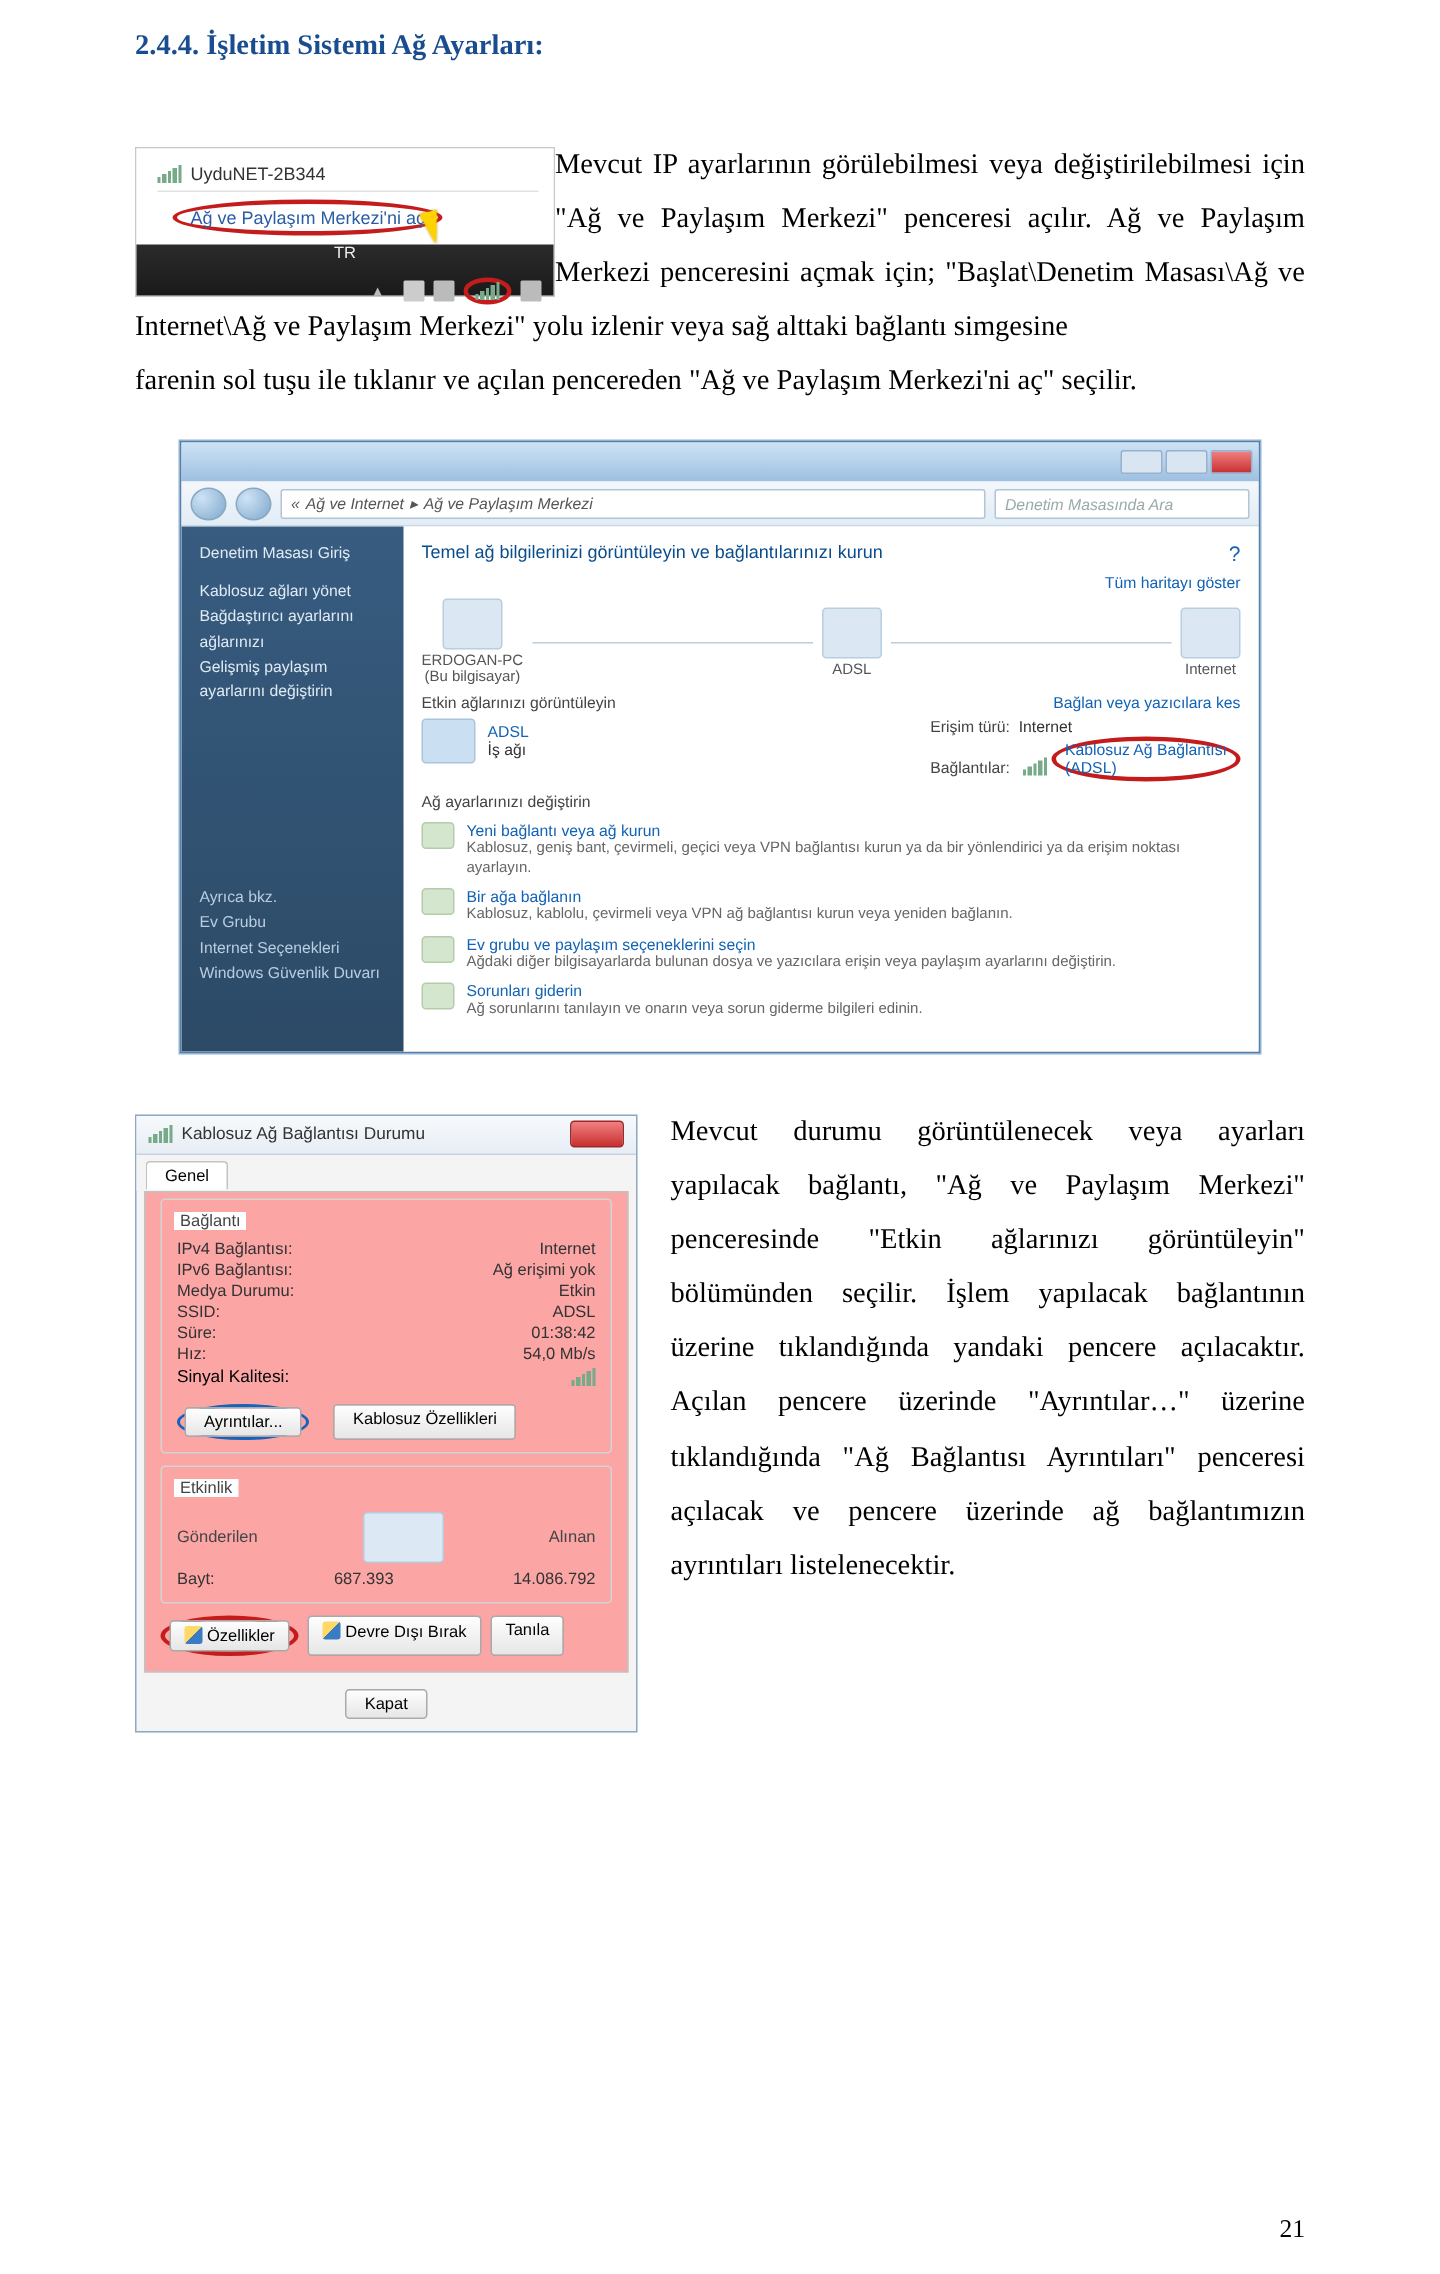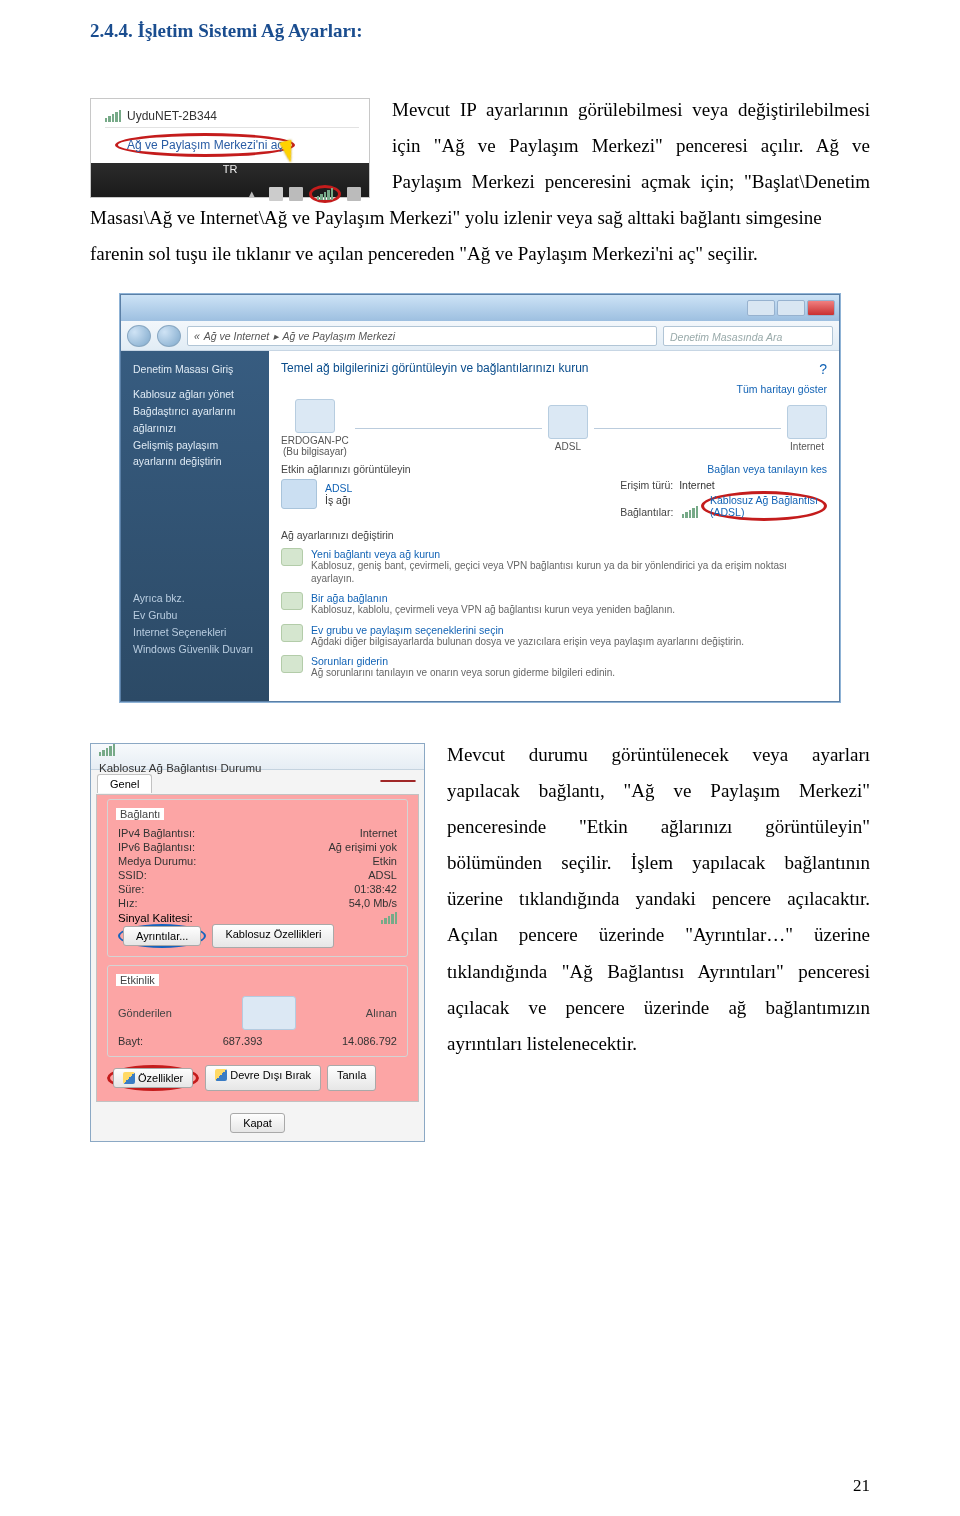--- a/index.html
+++ b/index.html
@@ -18,21 +18,20 @@
     font-size: 19px;
     margin-bottom: 50px;
   }
   .para {
     font-size: 19px;
     line-height: 1.9;
     text-align: justify;
   }
   .float-left {
     float: left;
-    margin-right: 22px;
     margin-top: 6px;
   }
   .float-left-wide {
     float: left;
     margin-right: 22px;
     margin-top: 6px;
   }
   .clear { clear: both; }
   .screenshot1-container {
     width: 100%;
@@ -221,25 +220,25 @@
     width: 335px;
     border:1px solid #8ba8c4;
     font-family:"Segoe UI", Tahoma, sans-serif;
     font-size:11.5px;
     background:#f4f4f4;
   }
   .dlg-title {
     height:26px;
     background:linear-gradient(#f7fafc,#e6edf4);
     display:flex;
+    align-items:center;
     padding:0 8px;
     gap:6px;
     color:#333;
     border-bottom:1px solid #c5d3df;
-    flex-direction:column;
   }
   .dlg-title .x {
     margin-left:auto;
     width:36px;height:18px;
     background:linear-gradient(#f08080,#c93030);
     border:1px solid #a02727;
     border-radius:3px;
   }
   .dlg-tab {
     height:24px; background:#f4f4f4; padding:4px 6px 0;
@@ -384,21 +383,21 @@
               <div>ADSL</div>
             </div>
           <div style="flex:1;border-top:1px solid #bcd;height:0;margin:0 6px;"></div>
           <div class="map-node">
               <span class="ico"></span>
               <div>Internet</div>
             </div>
         </div>
         <div class="line-row">
           <span>Etkin ağlarınızı görüntüleyin</span>
-          <span class="link">Bağlan veya tanılayın kes</span>
+          <span class="link">Bağlan veya yazıcılara kes</span>
         </div>
         <div class="active-net">
           <div class="blk">
             <span class="netico"></span>
             <div class="kv">
               <div style="color:#1263b5;">ADSL</div>
               <div>İş ağı</div>
             </div>
           </div>
           <div class="kv" style="margin-left:auto;">
@@ -500,21 +499,21 @@
         <div class="sigrow">
             <span>Sinyal Kalitesi:</span>
           <span class="bars-icon">
               <span></span>
               <span></span>
               <span></span>
               <span></span>
               <span></span>
             </span>
         </div>
-        <div style="margin-top:0; display:flex; gap:6px;">
+        <div style="margin-top:12px; display:flex; gap:16px;">
           <span class="btn-ellipse">
             <span class="btn">Ayrıntılar...</span>
           </span>
           <span class="btn">Kablosuz Özellikleri</span>
         </div>
       </div>
       <div class="fieldset">
         <span class="legend">Etkinlik</span>
         <div class="act-row">
           <span>Gönderilen</span>

